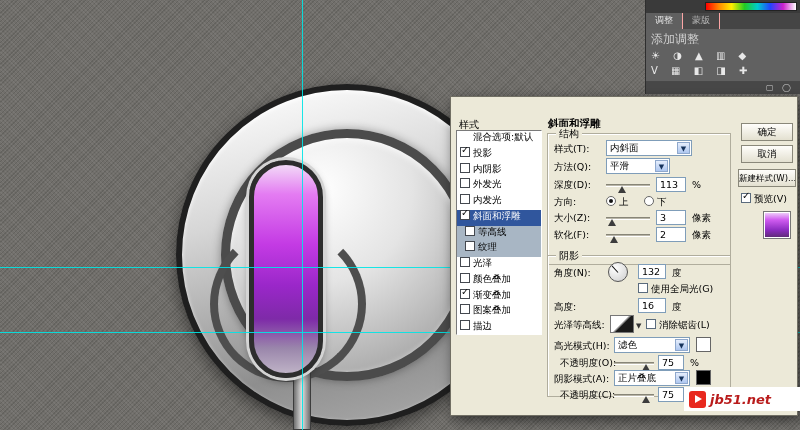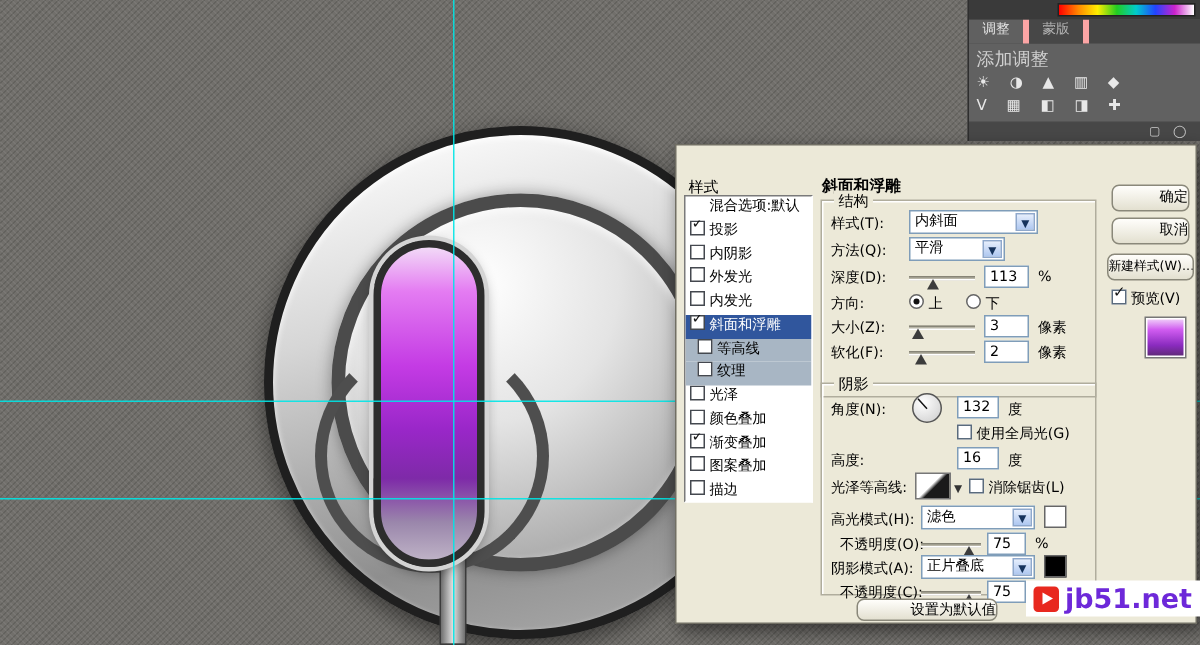--- a/index.html
+++ b/index.html
@@ -30,21 +30,21 @@
     box-shadow:0 0 0 3px #d4d4d4, 0 3px 9px rgba(0,0,0,.45);}
   .guide-h{left:0;width:800px;height:1px;background:#00e6e6;opacity:.9}
   .guide-v{top:0;width:1px;height:430px;background:#00e6e6;opacity:.9}
 
   
   .panel{left:645px;top:0;width:155px;height:94px;background:#616161;border-left:1px solid #2e2e2e;color:#e6e6e6}
   .p-top{position:relative;height:13px;background:#3a3a3a}
   .rainbow{position:absolute;right:3px;top:2px;width:92px;height:9px;border:1px solid #222;
     background:linear-gradient(90deg,#f00,#ff8800,#ffee00,#22cc22,#00cccc,#2244ff,#cc22cc,#fff)}
   .p-tabs{height:16px;background:#454545;display:flex;font-size:9px;line-height:15px}
-  .p-tab{padding:0 9px;background:#606060;border-right:4px solid #fca5a5}
+  .p-tab{padding:0 9px;background:#606060;border-right:1px solid #fca5a5}
   .p-tab.inactive{background:#474747;color:#b5b5b5}
   .p-add{font-size:12px;color:#cfcfcf;padding:2px 5px 0}
   .p-icons{font-size:10px;letter-spacing:5px;padding:2px 5px;color:#e8e8e8;white-space:nowrap}
   .p-bottom{position:absolute;left:0;right:0;bottom:0;height:13px;background:#484848;
     font-size:8px;text-align:right;padding-right:6px;line-height:13px;letter-spacing:3px;color:#ccc}
 
   
   .dialog{left:450px;top:96px;width:348px;height:320px;background:#ece9d8;
     border:1px solid #716f64;box-shadow:3px 4px 12px rgba(0,0,0,.55);font-size:10px;color:#000}
   .titlebar{position:absolute;left:0;top:0;right:0;height:17px;
@@ -73,32 +73,32 @@
   .ckb{display:inline-block;width:10px;height:10px;background:#fff;border:1px solid #5a6b7d;vertical-align:-1px;margin-right:3px;position:relative}
   .ckb.on::after{content:"✓";position:absolute;left:0;top:-4px;font-size:10px;font-weight:bold;color:#111}
   .rdo{display:inline-block;width:10px;height:10px;background:#fff;border:1px solid #666;border-radius:50%;vertical-align:-1px;margin-right:3px;position:relative}
   .rdo.on::after{content:"";position:absolute;left:2px;top:2px;width:4px;height:4px;border-radius:50%;background:#111}
   .dial{position:absolute;width:20px;height:20px;border-radius:50%;border:1px solid #555;
     background:radial-gradient(circle at 35% 30%,#fff,#ccc)}
   .needle{position:absolute;left:9px;top:9px;width:9px;height:1px;background:#111;transform-origin:0 50%;transform:rotate(-132deg)}
   .chip{position:absolute;width:24px;height:18px;border:1px solid #777;background:linear-gradient(135deg,#fff 45%,#1a1a1a 55%)}
   .chip-arrow{position:absolute;font-size:7px;color:#333}
   .swt{position:absolute;width:15px;height:15px;border:1px solid #666}
-  .btn{position:absolute;height:18px;background:linear-gradient(#fffefb,#e3e0d0);border:1px solid #8a887a;border-radius:5px;
-    font-size:9.5px;text-align:right;line-height:16px;white-space:nowrap;overflow:hidden}
+  .btn{position:absolute;height:18px;background:linear-gradient(#fffefb,#e3e0d0);border:1px solid #8a887a;border-radius:0;
+    font-size:9.5px;text-align:center;line-height:16px;white-space:nowrap;overflow:hidden}
   .pvw{position:absolute;border:1px solid #777;box-shadow:inset 0 0 0 1px #fff;
     background:linear-gradient(180deg,#f3d9fa,#d05cf0 30%,#8a2bbf 70%,#5a2a70)}
 
   
   .wm{left:676px;top:387px;width:124px;height:43px}
   .wm-white{position:absolute;left:8px;top:0;right:0;height:24px;background:#fff;display:flex;align-items:center;gap:4px;padding-left:5px}
   .wm-logo{width:17px;height:17px;border-radius:3px;background:#e8281e;position:relative}
   .wm-logo::after{content:"";position:absolute;left:6px;top:4px;width:0;height:0;
     border-left:7px solid #fff;border-top:4px solid transparent;border-bottom:4px solid transparent}
-  .wm-site{color:#6d28d9;font-weight:bold;font-size:18px}
+  .wm-site{color:#b91c1c;font-weight:bold;font-style:italic;font-size:13px}
   .wm-red{position:absolute;left:0;top:24px;right:0;height:19px;background:#e8281e;color:#fff;
     font-weight:bold;font-size:12px;line-height:19px;text-align:center;letter-spacing:3px}
 </style>
 </head>
 <body>
 
 <div class="stage">
 
   <div class="canvas"></div>
   <div class="abs circle-outer"></div>
@@ -254,21 +254,20 @@
       </div>
       <div class="swt" style="left:148px;top:114px;background:#000"></div>
       <div class="lab" style="left:12px;top:133px">不透明度(C):</div>
       <div class="sld" style="left:66px;top:138px;width:40px">
           <div class="thumb" style="left:28px"></div>
         </div>
       <div class="vbox" style="left:110px;top:131px;width:26px">75</div>
       <div class="lab" style="left:142px;top:133px">%</div>
     </div>
 
-    <div class="btn" style="left:120px;top:302px;width:94px;height:15px;line-height:13px">设置为默认值</div>
 
     <div class="btn" style="left:290px;top:26px;width:52px">确定</div>
     <div class="btn" style="left:290px;top:48px;width:52px">取消</div>
     <div class="btn" style="left:287px;top:72px;width:58px;font-size:8.5px">新建样式(W)...</div>
     <div class="lab" style="left:290px;top:96px"><span class="ckb on"></span><span>预览(V)</span></div>
     <div class="pvw" style="left:312px;top:114px;width:28px;height:28px"></div>
   </div>
 
   <div class="abs wm">
     <div class="wm-white">

